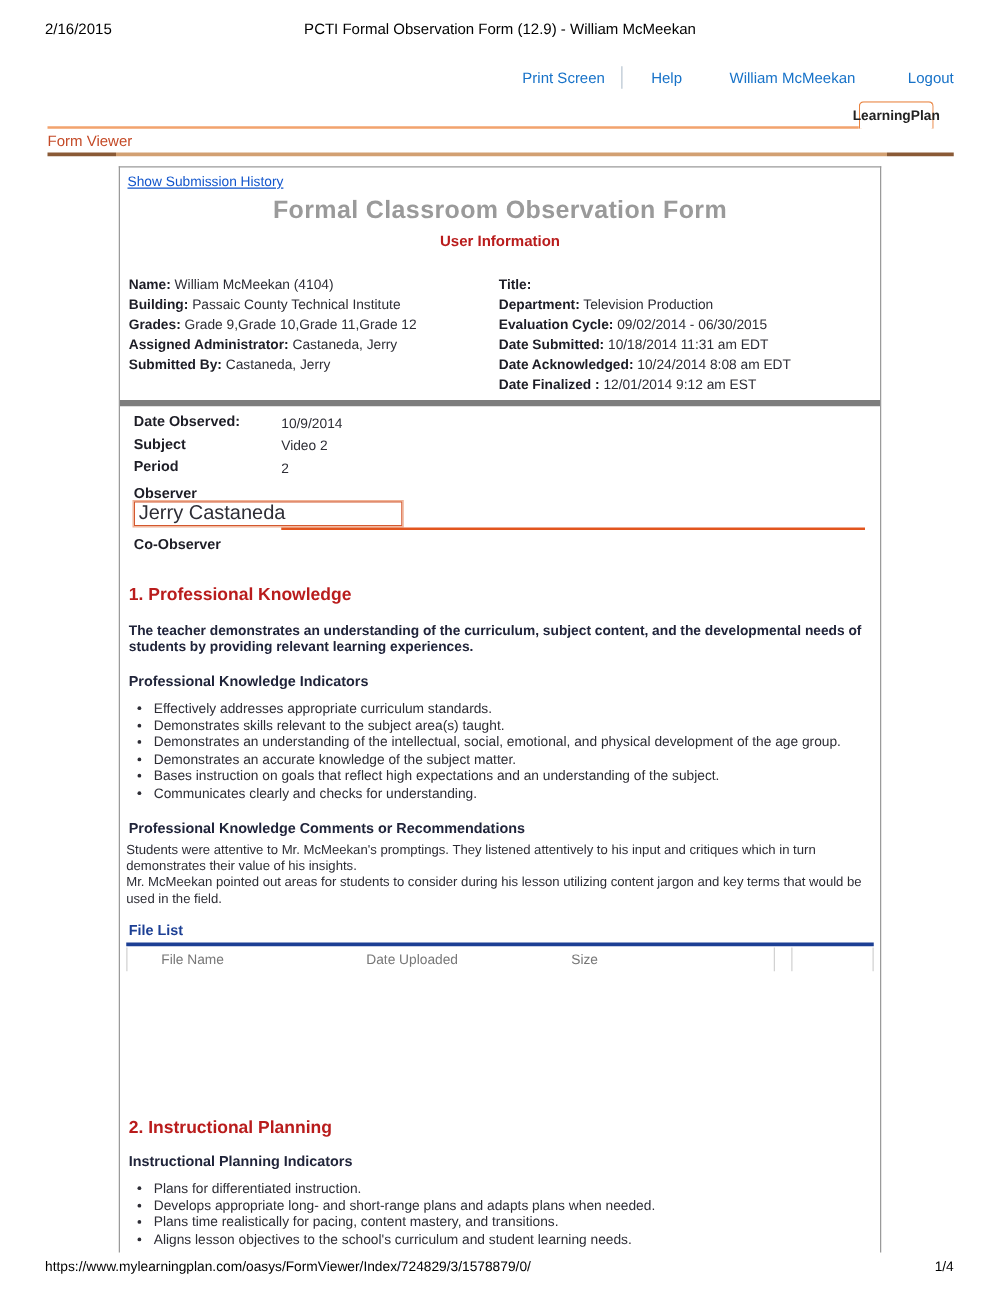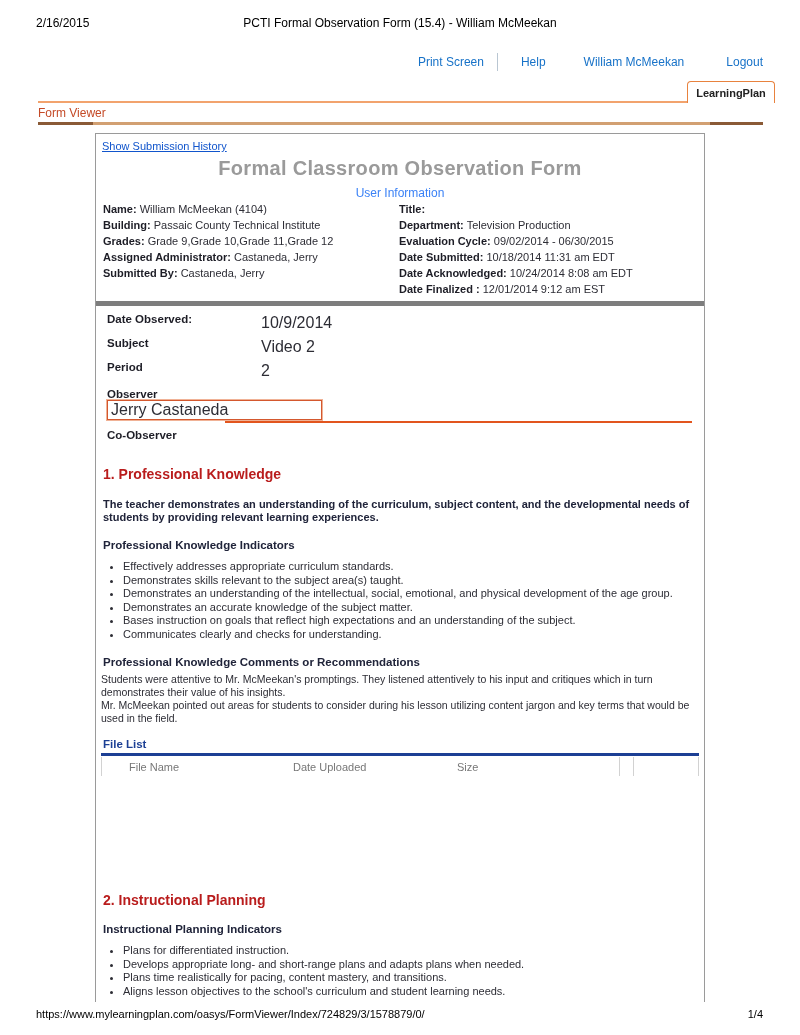--- a/index.html
+++ b/index.html
@@ -11,51 +11,51 @@
   }
   
   .print-date { position:absolute; left:36px; top:16px; font-size:12px; color:#000; }
   .doc-title  { position:absolute; left:0; top:16px; width:100%; text-align:center; font-size:12px; color:#000; }
   .nav { position:absolute; top:53px; right:37px; display:flex; align-items:center; font-size:12px; }
   .nav a { color:#1772c8; text-decoration:none; cursor:pointer; }
   .nav-sep { width:1px; height:18px; background:#b9c6d2; margin:0 23px 0 13px; }
   .nav .gap38 { margin-left:38px; }
   .nav .gap42 { margin-left:42px; }
   .tab {
-    position:absolute; left:687px; top:81px; width:88px; height:22px;
+    position:absolute; left:687px; top:81px; width:60px; height:22px;
     border:1px solid #e8823e; border-bottom:none; border-radius:4px 4px 0 0;
     background:#fff; display:flex; align-items:center; justify-content:center;
     font-size:11px; font-weight:bold; color:#222;
   }
   .tabline { position:absolute; left:38px; top:101px; width:649px; height:2px; background:#f2a36d; }
   .form-viewer { position:absolute; left:38px; top:106px; font-size:12px; color:#c44a27; }
   .rule {
     position:absolute; left:38px; top:122px; width:725px; height:3px;
     background:linear-gradient(to right,#8a5a36 0 55px,#d2a072 55px 672px,#8a5a36 672px 725px);
   }
   
   .box {
     position:absolute; left:95px; top:133px; width:610px; height:869px;
     border:1px solid #9a9a9a; border-bottom:none;
     padding:6px 5px 0; font-size:11px; overflow:hidden; background:#fff;
   }
   .history-link { font-size:11px; color:#1155cc; text-decoration:underline; cursor:pointer; display:inline-block; margin-left:1px; }
   .form-title { text-align:center; color:#9a9a9a; font-size:20px; font-weight:bold; margin:5px 0 6px; letter-spacing:.3px; }
-  .ui-heading { text-align:center; font-size:12px; font-weight:normal; color:#3b82f6; margin-bottom:1px; }
+  .ui-heading { text-align:center; font-size:12px; font-weight:bold; color:#b91c1c; margin-bottom:20px; }
   .ui-cols { display:flex; padding:0 2px; }
   .ui-col-left { width:296px; }
   .ui-col-right { flex:1; }
   .ui-row { line-height:16px; white-space:nowrap; }
   .ui-row b { color:#1d1d26; }
   .thick-divider { height:5px; background:#7d7d7d; margin:4px -5px 7px; }
   
   .obs { padding:0 6px; }
   .obs-row { display:flex; align-items:flex-start; margin-bottom:5px; min-height:13px; }
   .obs-label { width:118px; font-weight:bold; font-size:11.5px; color:#1d1d26; flex:none; }
-  .obs-value { flex:1; font-size:16px; padding-top:1px;margin-left:36px; }
+  .obs-value { flex:1; font-size:11px; padding-top:1px; }
   .obs-input {
     flex:1; height:17px; border:1px solid #d4582e; outline:1px solid #f0b296;
     font-family:"Liberation Sans",sans-serif; font-size:16px; color:#2d2d35;
     padding:0 3px; background:#fff; margin-right:1px;
   }
   .obs-underline-row { display:flex; margin:1px 0 6px; }
   .obs-underline-spacer { width:118px; flex:none; }
   .obs-underline { flex:1; height:2px; background:#e2551e; margin-right:1px; }
   
   .section-heading { font-size:14px; font-weight:bold; color:#b91c1c; margin:24px 2px 0; }
@@ -78,21 +78,21 @@
   .fl-c5 { width:66px; border-left:1px solid #d2d2d2; border-right:1px solid #d2d2d2; }
   .spacer-1 { height:92px; }
   
   .footer-url  { position:absolute; left:36px; top:1008px; font-size:11px; color:#000; }
   .footer-page { position:absolute; right:37px; top:1008px; font-size:11px; color:#000; }
 </style>
 </head>
 <body>
 
 <div class="print-date">2/16/2015</div>
-<div class="doc-title">PCTI Formal Observation Form (15.4) - William McMeekan</div>
+<div class="doc-title">PCTI Formal Observation Form (12.9) - William McMeekan</div>
 
 <div class="nav">
   <a>Print Screen</a>
   <span class="nav-sep"></span>
   <a>Help</a>
   <a class="gap38">William McMeekan</a>
   <a class="gap42">Logout</a>
 </div>
 
 <div class="tab">LearningPlan</div>

